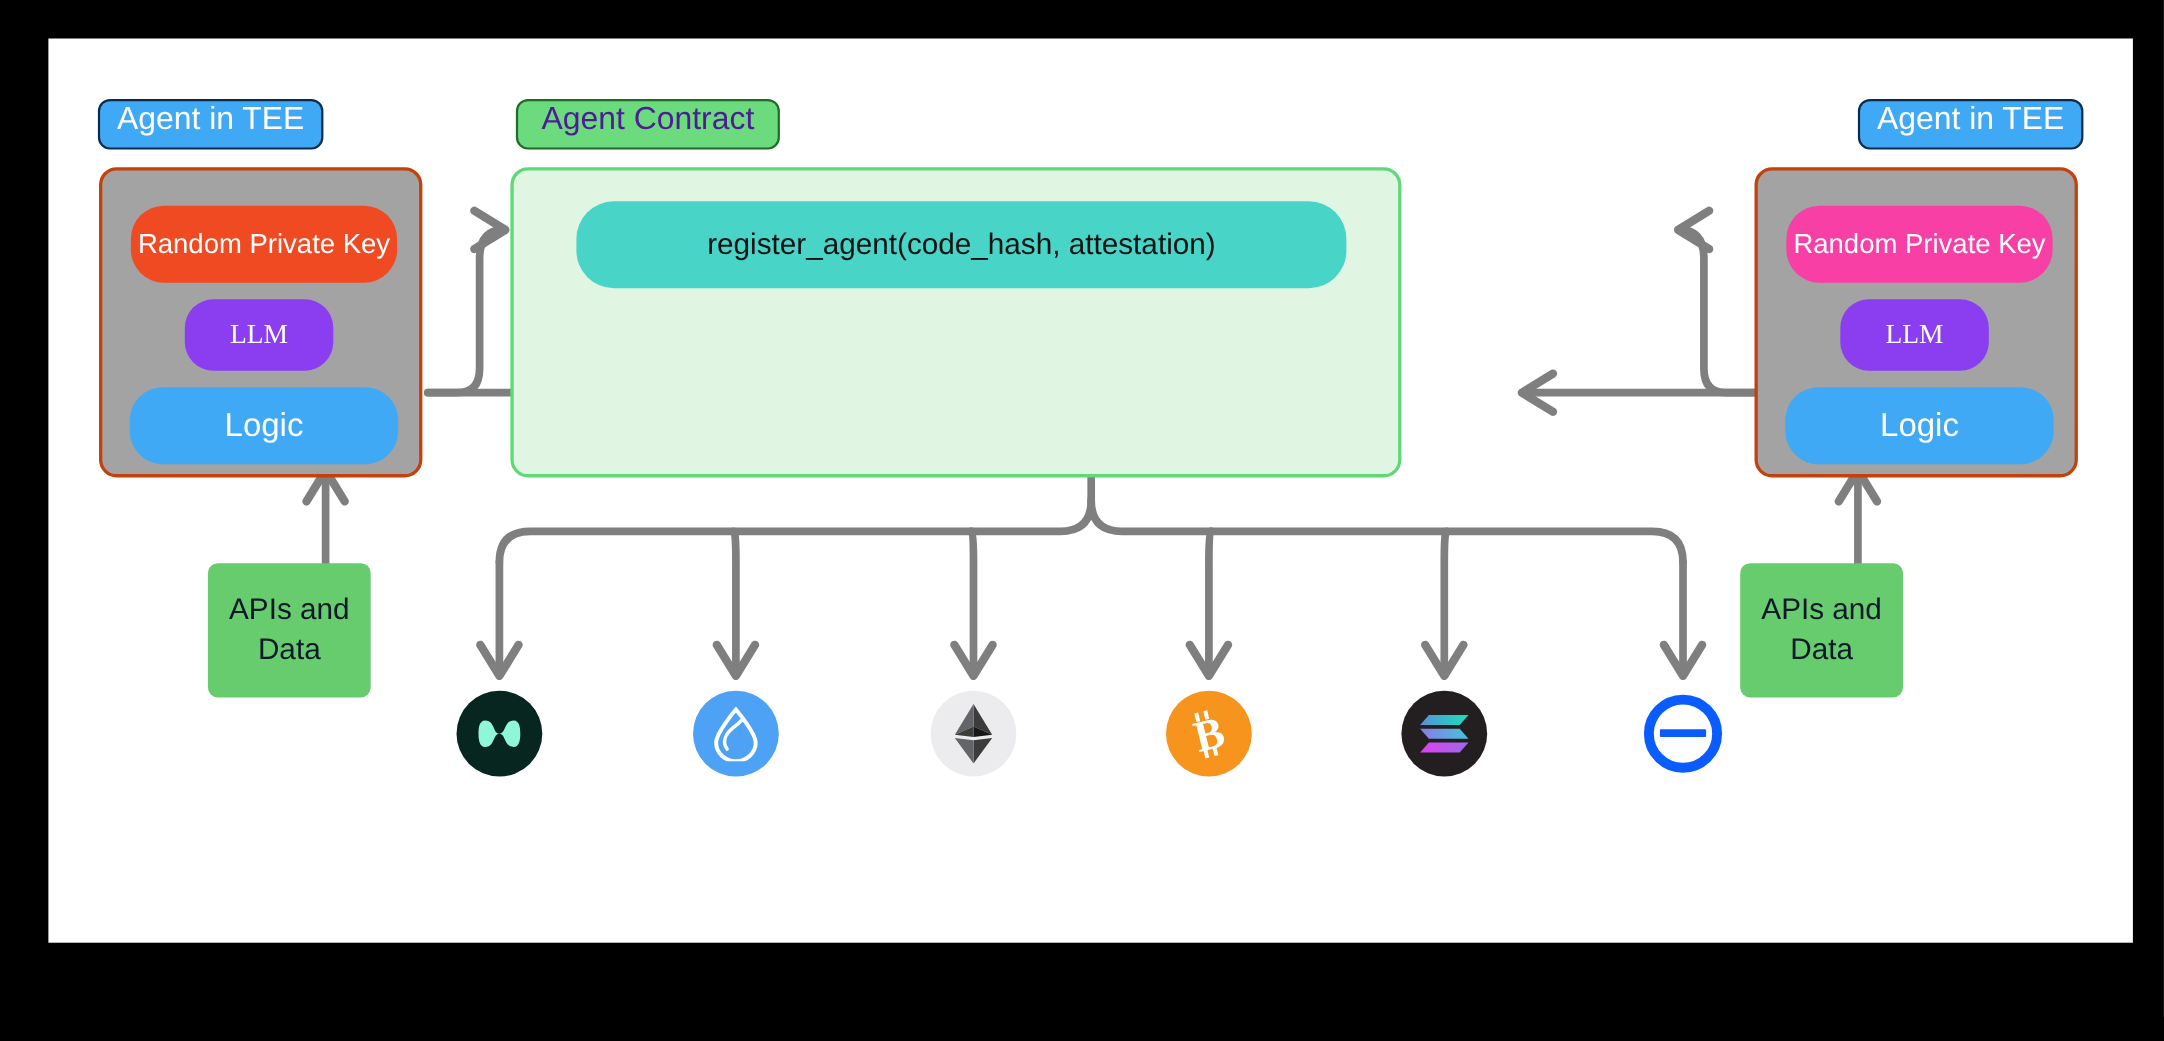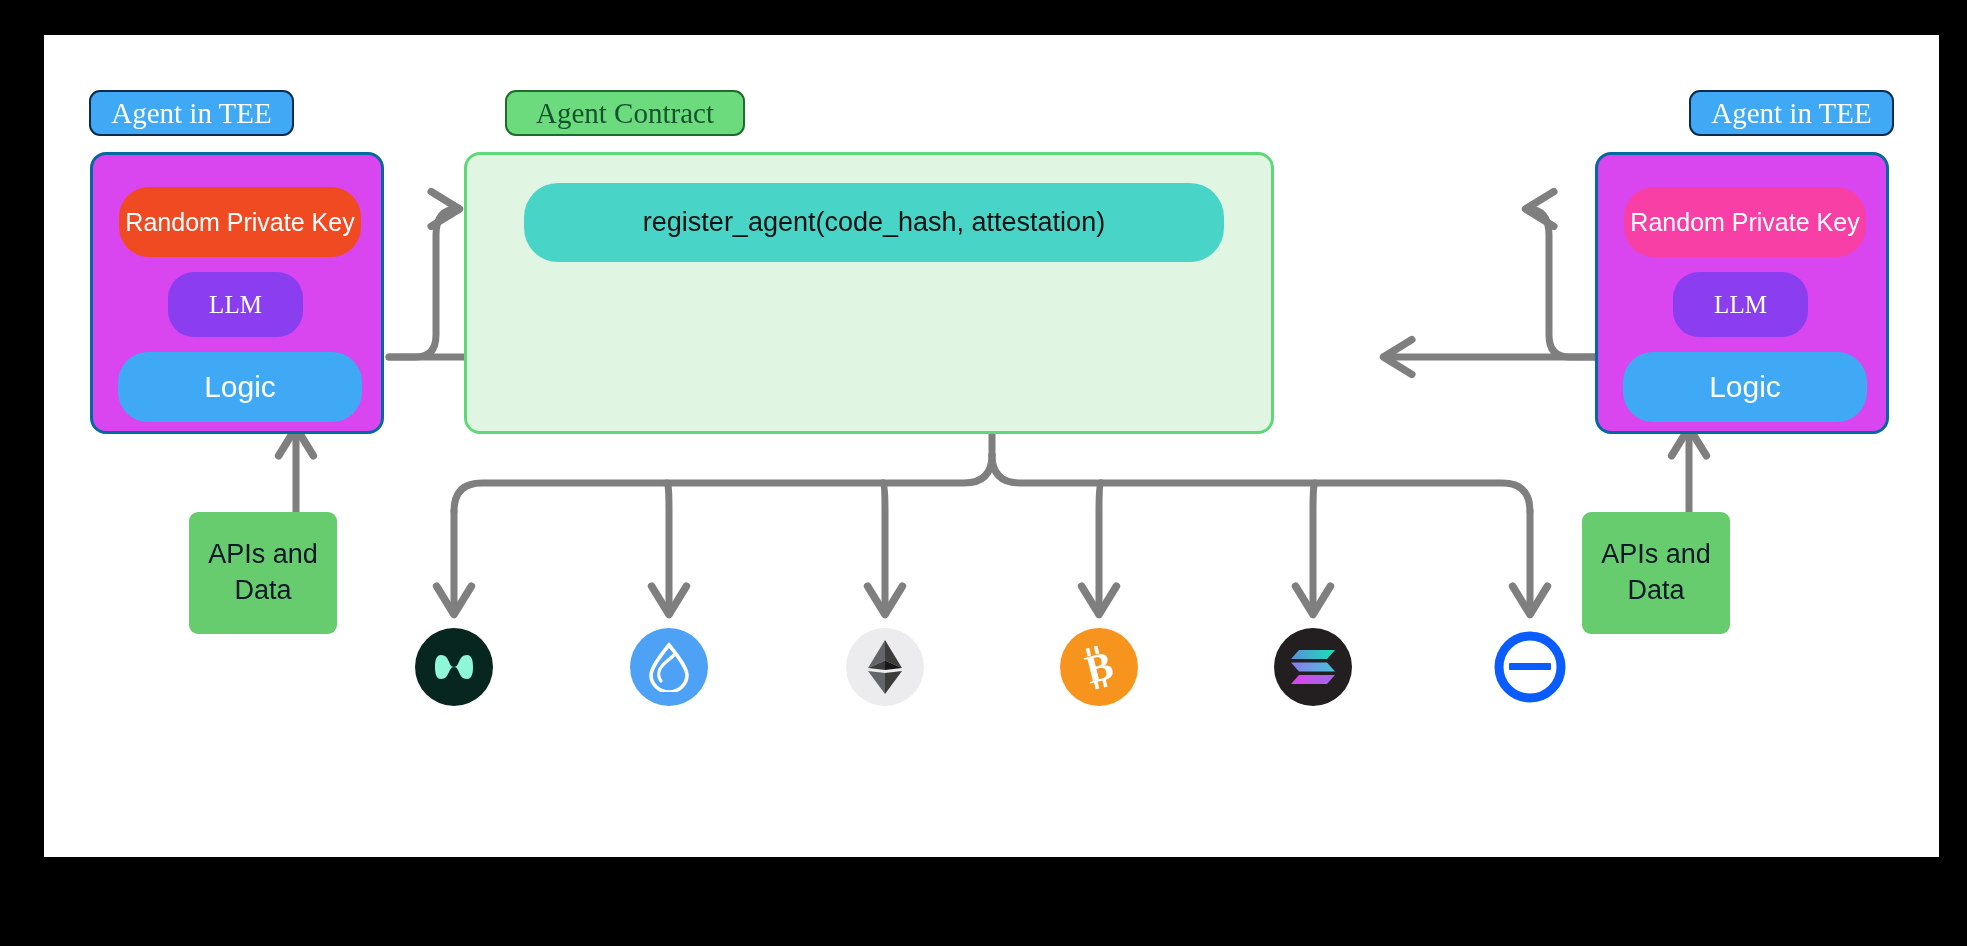--- a/index.html
+++ b/index.html
@@ -1,26 +1,26 @@
 <!DOCTYPE html>
 <html><head>
 <meta charset="utf-8">
 <style>
   html,body{margin:0;padding:0;background:#000;}
   body{width:1967px;height:946px;overflow:hidden;font-family:"Liberation Sans",sans-serif;}
   #canvas{position:absolute;left:44px;top:35px;width:1895px;height:822px;background:#ffffff;}
   #svg-layer{position:absolute;left:0;top:0;width:1895px;height:822px;pointer-events:none;}
 
-  .tag{position:absolute;border-radius:11px;display:flex;align-items:center;justify-content:center;
-       font-size:29px;white-space:nowrap;box-sizing:border-box;font-family:Liberation Serif, serif;}
+  .tag{position:absolute;border-radius:11px;display:flex;align-items:flex-start;justify-content:center;
+       font-size:29px;white-space:nowrap;box-sizing:border-box;}
   .tag-tee{background:#3fa9f5;color:#ffffff;border:2.5px solid #0c2b4a;}
-  .tag-contract{background:#6cdb7e;color:#14532d;border:2.5px solid #1e6b2c;margin-left:36px;}
+  .tag-contract{background:#6cdb7e;color:#4c1d95;border:2.5px solid #1e6b2c;}
 
   .panel{position:absolute;box-sizing:border-box;}
-  .panel-tee{background:#d946ef;border:3px solid #0369a1;border-radius:16px;}
+  .panel-tee{background:#a3a3a3;border:3px solid #c2410c;border-radius:16px;}
   .panel-contract{background:#e0f6e3;border:3px solid #5fd977;border-radius:16px;}
 
   .pill{position:absolute;display:flex;align-items:center;justify-content:center;
         box-sizing:border-box;text-align:center;}
   .pill-key-red{background:#f04a23;color:#fff;border-radius:30px;font-size:25px;}
   .pill-key-pink{background:#f73fa5;color:#fff;border-radius:30px;font-size:25px;}
   .pill-llm{background:#8b3ef0;color:#fff;border-radius:26px;font-size:25px;font-family:Liberation Serif, serif;}
   .pill-logic{background:#3fa9f5;color:#fff;border-radius:30px;font-size:30px;}
   .pill-fn{background:#49d4c8;color:#121212;border-radius:34px;font-size:27px;}
   .box-api{background:#66cc6e;color:#0f172a;border-radius:9px;font-size:27px;line-height:1.32;}

